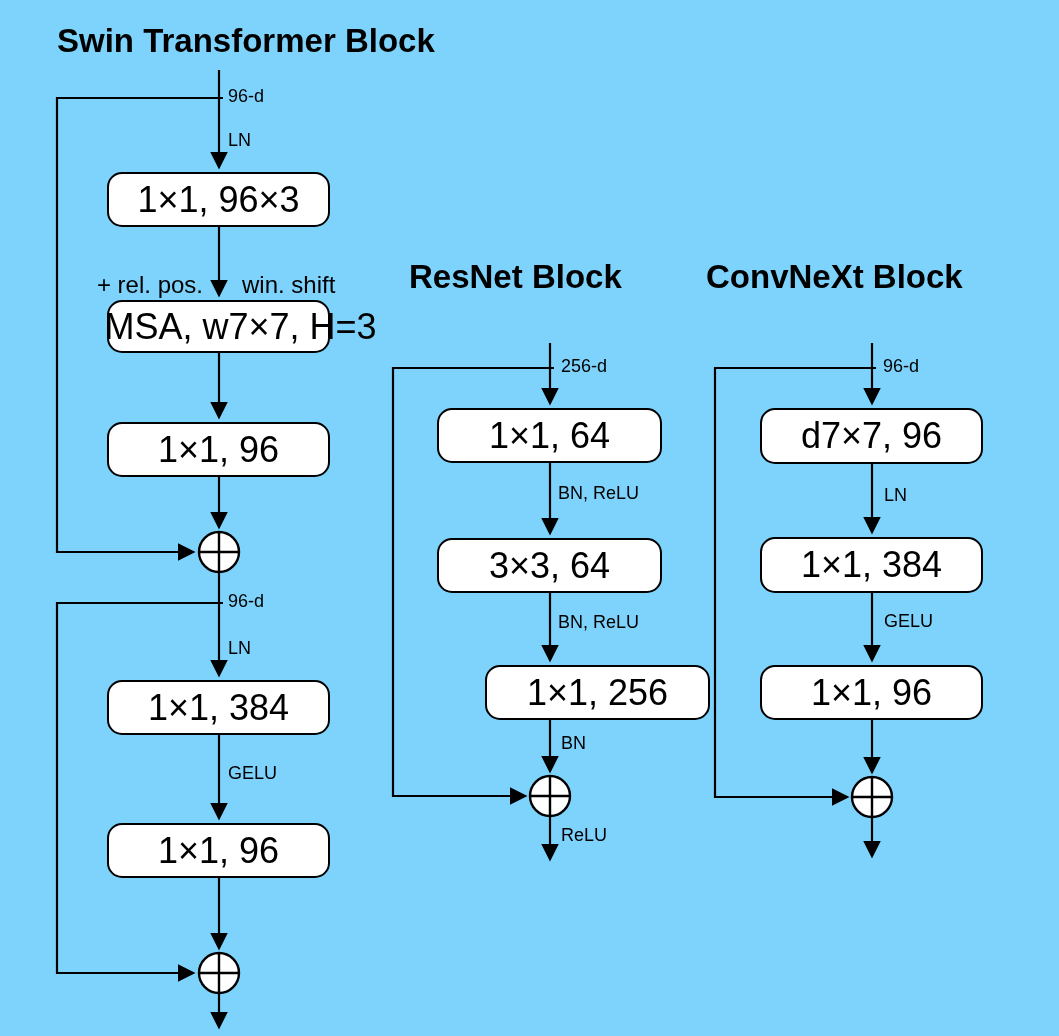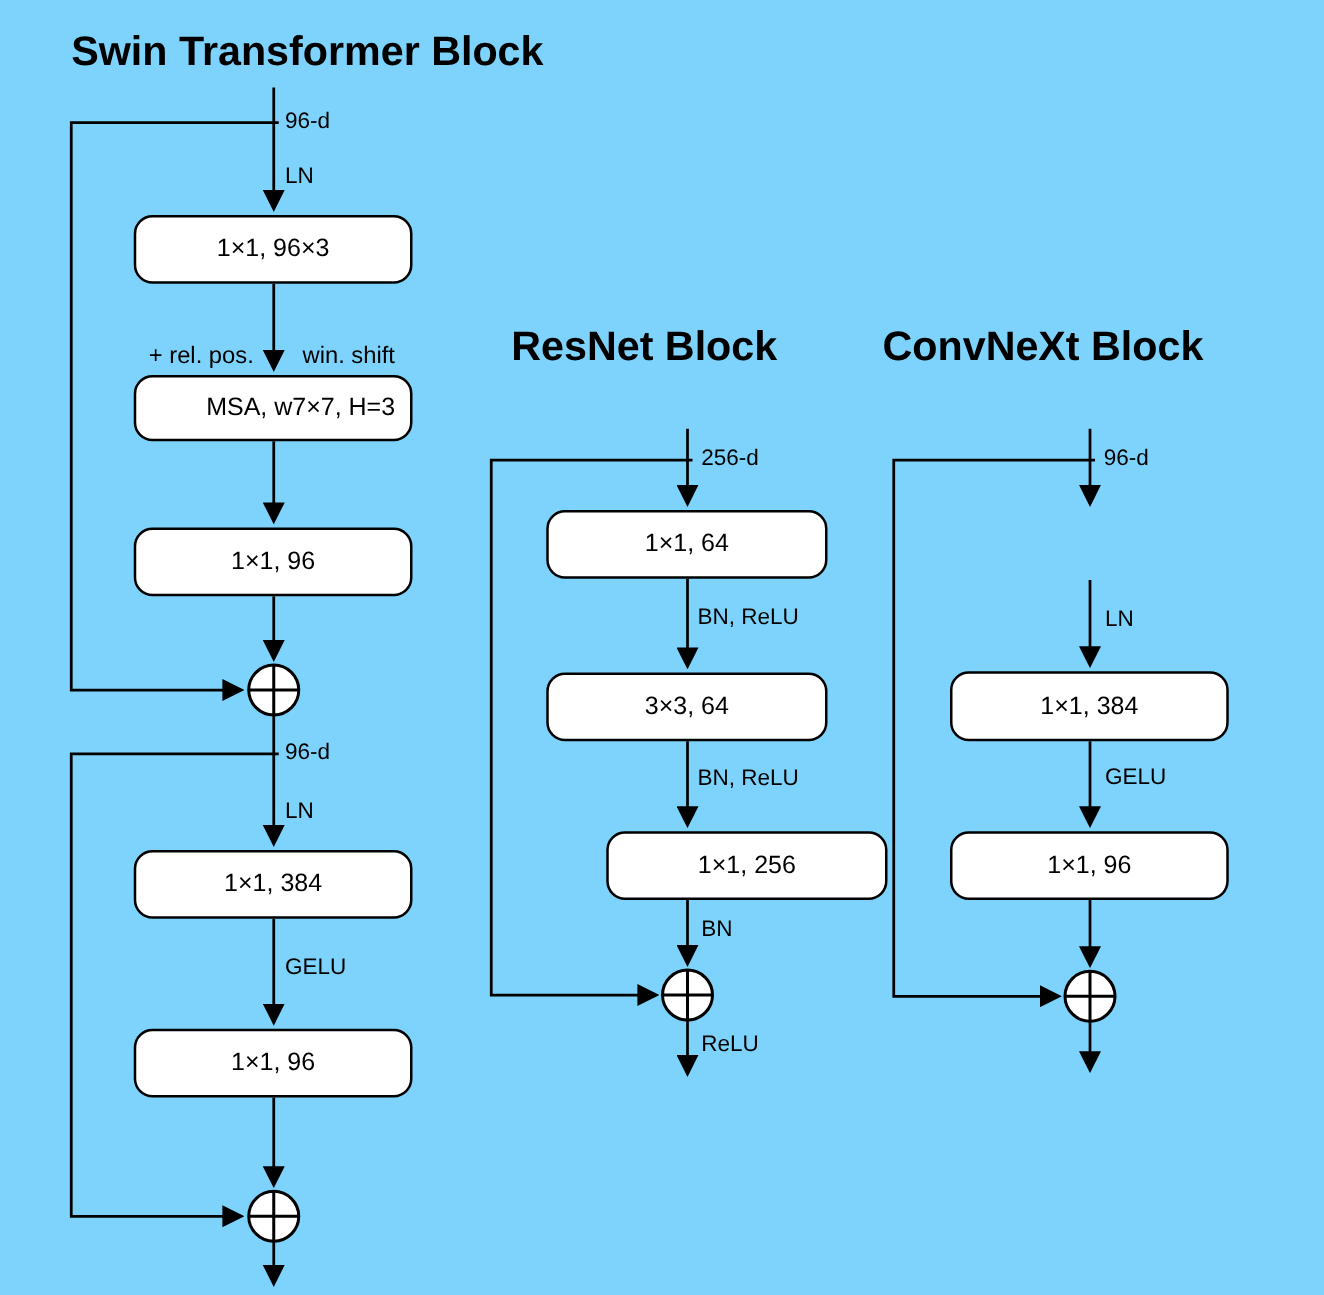--- a/index.html
+++ b/index.html
@@ -30,32 +30,32 @@
   }
   .box {
     position: absolute;
     box-sizing: border-box;
     border: 2.4px solid #000000;
     border-radius: 15px;
     background: #ffffff;
     display: flex;
     align-items: center;
     justify-content: center;
-    font-size: 20px;
+    font-size: 36px;
     white-space: nowrap;
   }
   .flow-label {
     position: absolute;
     font-size: 18px;
     white-space: nowrap;
     transform: translateY(-52%);
   }
   .ann-label {
     position: absolute;
-    font-size: 19px;
+    font-size: 24px;
     white-space: nowrap;
     transform: translateY(-52%);
   }
   .ann-label.right-align {
     transform: translate(-100%, -52%);
   }
   svg .wire {
     stroke: #000000;
     stroke-width: 2.2;
     fill: none;
@@ -144,18 +144,19 @@
   <div class="box" style="left:437px; top:408px; width:225px; height:55px;">1×1, 64</div>
   <div class="flow-label" style="left:558px; top:494px;">BN, ReLU</div>
   <div class="box" style="left:437px; top:538px; width:225px; height:55px;">3×3, 64</div>
   <div class="flow-label" style="left:558px; top:623px;">BN, ReLU</div>
   <div class="box" style="left:437px; top:665px; width:225px; height:55px;margin-left:48px;">1×1, 256</div>
   <div class="flow-label" style="left:561px; top:744px;">BN</div>
   <div class="flow-label" style="left:561px; top:836px;">ReLU</div>
 
   <div class="title" style="left:706px; top:258px;">ConvNeXt Block</div>
   <div class="flow-label" style="left:883px; top:367px;">96-d</div>
+  <div class="box" style="left:760px; top:408px; width:223px; height:56px;">d7×7, 96</div>
   <div class="flow-label" style="left:884px; top:496px;">LN</div>
   <div class="box" style="left:760px; top:537px; width:223px; height:56px;">1×1, 384</div>
   <div class="flow-label" style="left:884px; top:622px;">GELU</div>
   <div class="box" style="left:760px; top:665px; width:223px; height:55px;">1×1, 96</div>
 
 </div>
 
 </body></html>

